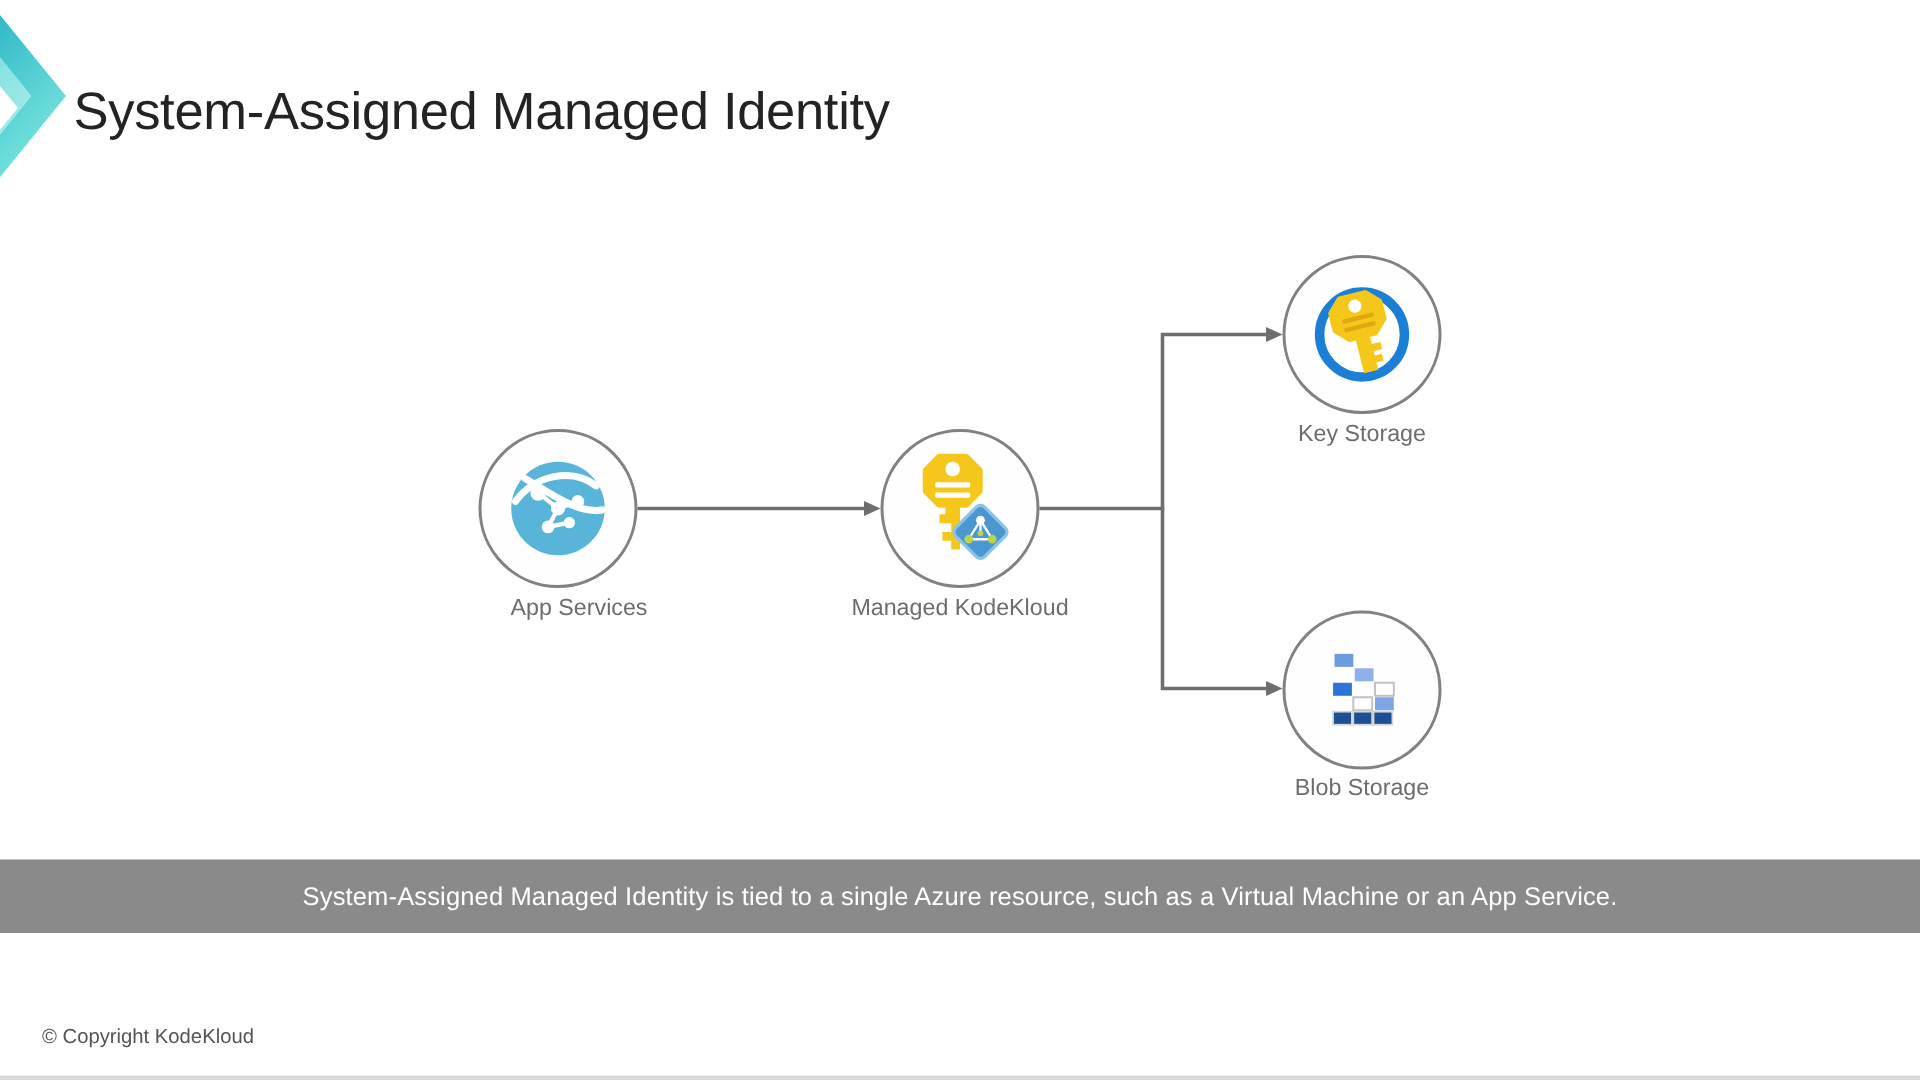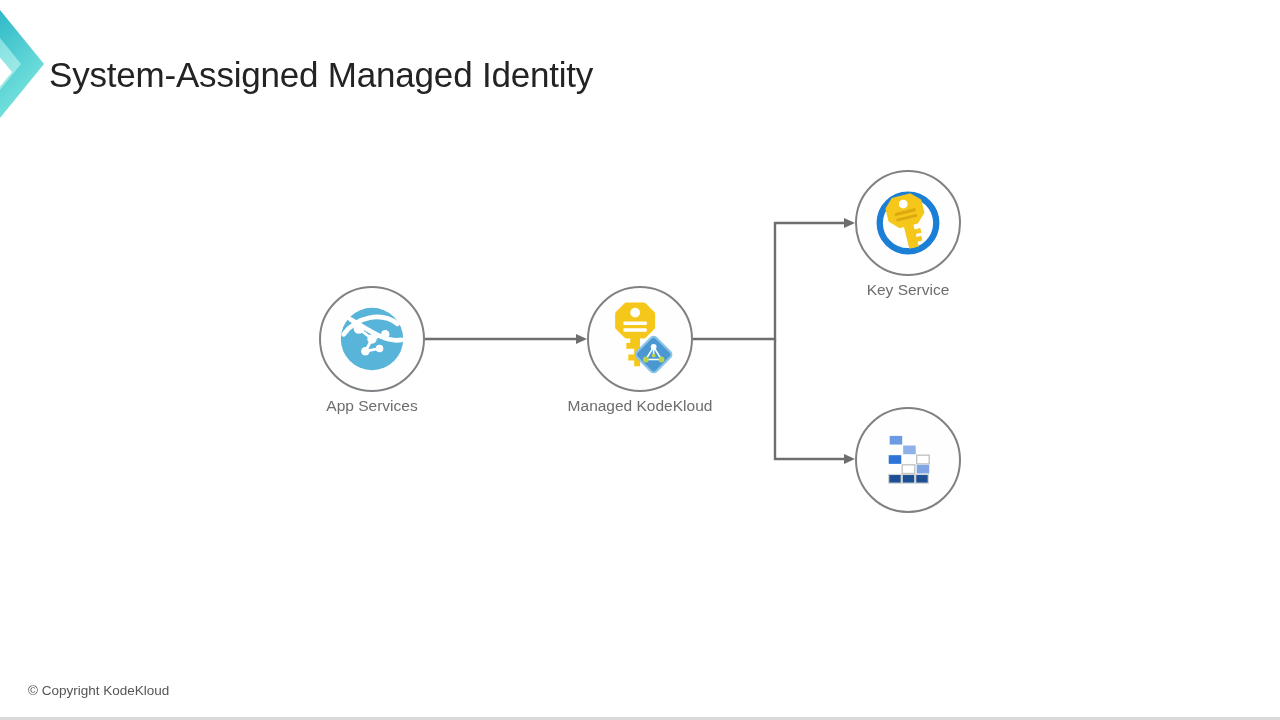--- a/index.html
+++ b/index.html
@@ -29,21 +29,21 @@
   }
   .node-app  { left: 319px; top: 286px; }
   .node-mi   { left: 587px; top: 286px; }
   .node-kv   { left: 855px; top: 170px; }
   .node-blob { left: 855px; top: 407px; }
 
   .node-label {
     position: absolute; width: 220px; text-align: center;
     font-size: 15.5px; color: #6d6d6d; white-space: nowrap;
   }
-  .label-app  { left: 262px; top: 397px; }
+  .label-app  { left: 276px; top: 397px; }
   .label-mi   { left: 530px; top: 397px; }
   .label-kv   { left: 798px; top: 281px; }
   .label-blob { left: 798px; top: 517px; }
 
   
   .banner {
     position: absolute; left: 0; top: 573px; width: 1280px; height: 49px;
     background: #8a8a8a;
     display: flex; align-items: center; justify-content: center;
   }
@@ -142,35 +142,39 @@
       <circle cx="40" cy="40" r="29" fill="#ffffff" stroke="#1b7fd6" stroke-width="6.5"></circle>
       <g transform="rotate(-14 40 40)">
         <path d="M31 13 L49 13 L57 21 L57 33 L49 41 L31 41 L23 33 L23 21 Z" fill="#f5c71a" stroke="#f5c71a" stroke-width="4" stroke-linejoin="round"></path>
         <circle cx="40" cy="20" r="4.5" fill="#ffffff"></circle>
         <rect x="29" y="27" width="22" height="3" rx="1" fill="#dda90f"></rect>
         <rect x="29" y="33" width="22" height="3" rx="1" fill="#dda90f"></rect>
         <path d="M35 41 L45 41 L45 48 L51 48 L51 53 L45 53 L45 56 L50 56 L50 61 L45 61 L45 66 L35 66 Z" fill="#f5c71a"></path>
       </g>
     </svg>
   </div>
-  <div class="node-label label-kv">Key Service</div>
+  <div class="node-label label-kv">Key Storage</div>
 
   <div class="node node-blob">
     <svg width="54" height="54" viewBox="0 0 56 56" aria-hidden="true">
       <rect x="9" y="3" width="13" height="9" fill="#6c9be3"></rect>
       <rect x="23" y="13" width="13" height="9" fill="#8fb0e8"></rect>
       <rect x="8" y="23" width="13" height="9" fill="#2d74d8"></rect>
       <rect x="37" y="23" width="13" height="9" fill="#ffffff" stroke="#c2c2c2" stroke-width="1.4"></rect>
       <rect x="22" y="33" width="13" height="9" fill="#ffffff" stroke="#c2c2c2" stroke-width="1.4"></rect>
       <rect x="37" y="33" width="13" height="9" fill="#7fa5e5"></rect>
       <g stroke="#d4d4d4" stroke-width="1.2">
         <rect x="8" y="43" width="13" height="9" fill="#1c4f93"></rect>
         <rect x="22" y="43" width="13" height="9" fill="#1c4f93"></rect>
         <rect x="36" y="43" width="13" height="9" fill="#1c4f93"></rect>
       </g>
     </svg>
   </div>
+  <div class="node-label label-blob">Blob Storage</div>
 
+  <div class="banner">
+    <span class="banner-text">System-Assigned Managed Identity is tied to a single Azure resource, such as a Virtual Machine or an App Service.</span>
+  </div>
 
   <div class="copyright">© Copyright KodeKloud</div>
   <div class="bottom-strip"></div>
 
 </div>
 
 </body></html>

